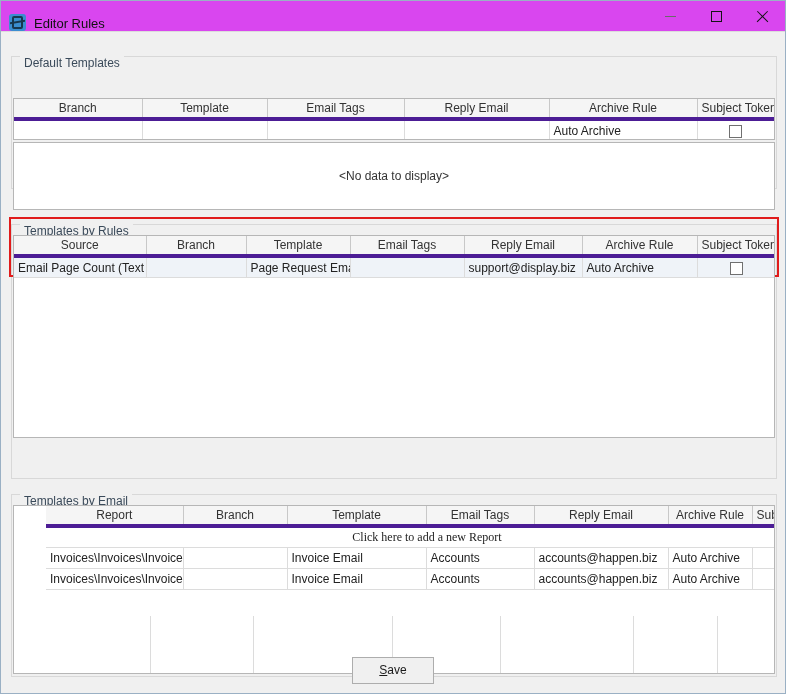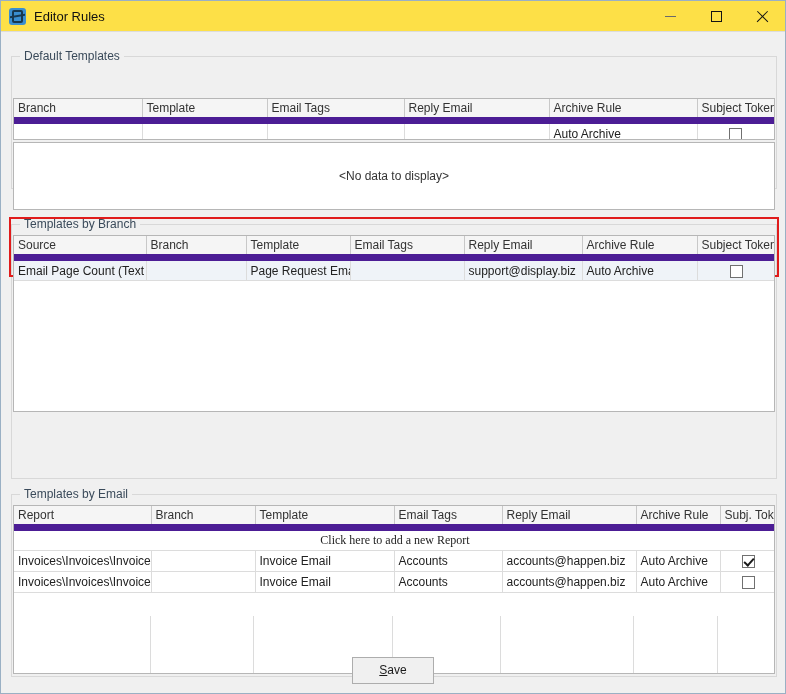--- a/index.html
+++ b/index.html
@@ -22,23 +22,23 @@
     height: 694px;
     box-sizing: border-box;
     border: 1px solid #9ab0c4;
     background: #f0f0f0;
     display: flex;
     flex-direction: column;
   }
   
   .titlebar {
     height: 30px;
-    background: #fde047;
-    display: flex;
-    align-items: center;
+    background: #d946ef;
+    display: flex;
+    align-items: flex-end;
     flex: none;
     border-bottom: 1px solid #dcdcdc;
   }
   .title-icon {
     width: 17px; height: 17px;
     margin-left: 8px;
     border-radius: 3px;
     background: #3a8ed0;
     position: relative;
     flex: none;
@@ -125,21 +125,21 @@
     left: 0; top: 7px; right: 0; bottom: 0;
     border: 1px solid #d8d8d8;
     border-radius: 0;
     pointer-events: none;
   }
   .group-frame.redhl {
     border: 2px solid #e01b1b;
   }
   .group-title {
     position: absolute;
-    left: 9px; top: 0;
+    left: 9px; top: 7px;
     background: #f0f0f0;
     padding: 0 4px;
     font-size: 12px;
     color: #3a4a5a;
     line-height: 14px;
   }
 
   
   .grid {
     position: absolute;
@@ -150,25 +150,25 @@
   }
   table.g {
     border-collapse: collapse;
     width: 100%;
     table-layout: fixed;
     font-size: 12px;
   }
   table.g th {
     background: #f5f5f5;
     font-weight: normal;
-    text-align: left;
+    text-align: center;
     padding: 2px 4px;
     height: 18px;
     border-right: 1px solid #c8c8c8;
-    border-bottom: 7px solid #4c1d95;
+    border-bottom: 4px solid #4c1d95;
     color: #333;
     white-space: nowrap;
     overflow: hidden;
     box-sizing: border-box;
     margin-left: 36px;
   }
   table.g th:last-child { border-right: none; }
   table.g td {
     padding: 2px 4px;
     height: 21px;
@@ -326,28 +326,28 @@
         </tbody>
       </table>
     </div>
 
     <div class="nodata" style="left:12px; top:110px; width:762px; height:68px;">
       <span>&lt;No data to display&gt;</span>
     </div>
 
     <div class="group" style="left:10px; top:185px; width:766px; height:262px;">
       <div class="group-frame"></div>
-      <div class="group-title">Templates by Branch</div>
+      <div class="group-title">Templates by Rules</div>
     </div>
 
     <div class="group" style="left:8px; top:185px; width:770px; height:60px;">
       <div class="group-frame redhl" style="top:0; bottom:0;"></div>
     </div>
 
-    <div class="grid" style="left:12px; top:203px; width:762px; height:177px;">
+    <div class="grid" style="left:12px; top:203px; width:762px; height:203px;">
       <table class="g">
         <colgroup>
           <col style="width:132px">
             <col style="width:100px">
             <col style="width:104px">
           <col style="width:114px">
             <col style="width:118px">
             <col style="width:115px">
             <col style="width:79px">
         </colgroup>
@@ -376,21 +376,21 @@
           </tr>
         </tbody>
       </table>
     </div>
 
     <div class="group" style="left:10px; top:455px; width:766px; height:190px;">
       <div class="group-frame"></div>
       <div class="group-title">Templates by Email</div>
     </div>
 
-    <div class="grid" style="left:12px; top:473px; width:762px; height:169px;">
+    <div class="grid" style="left:12px; top:473px; width:762px; height:169px;padding-left:32px;">
       <table class="g">
         <colgroup>
           <col style="width:137px">
             <col style="width:104px">
             <col style="width:139px">
           <col style="width:108px">
             <col style="width:134px">
             <col style="width:84px">
             <col style="width:56px">
         </colgroup>

